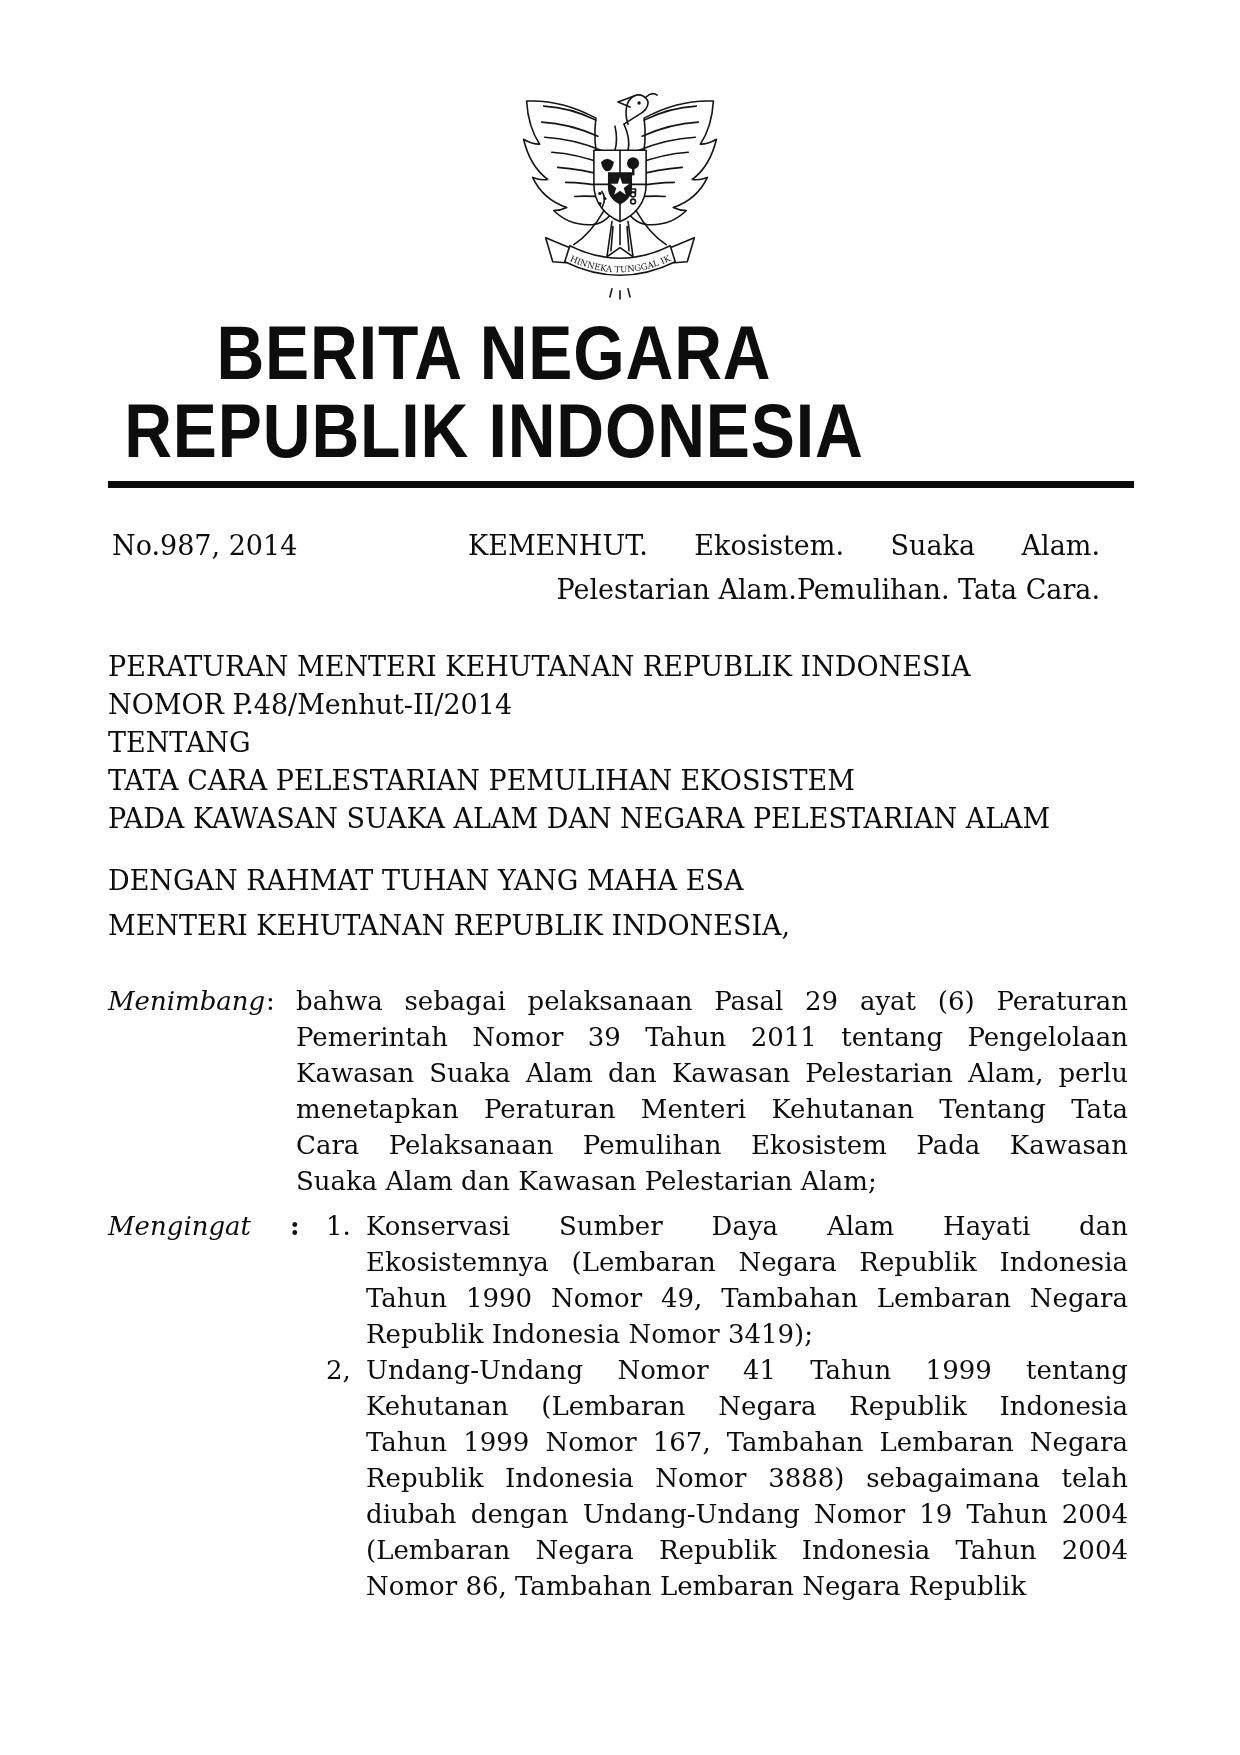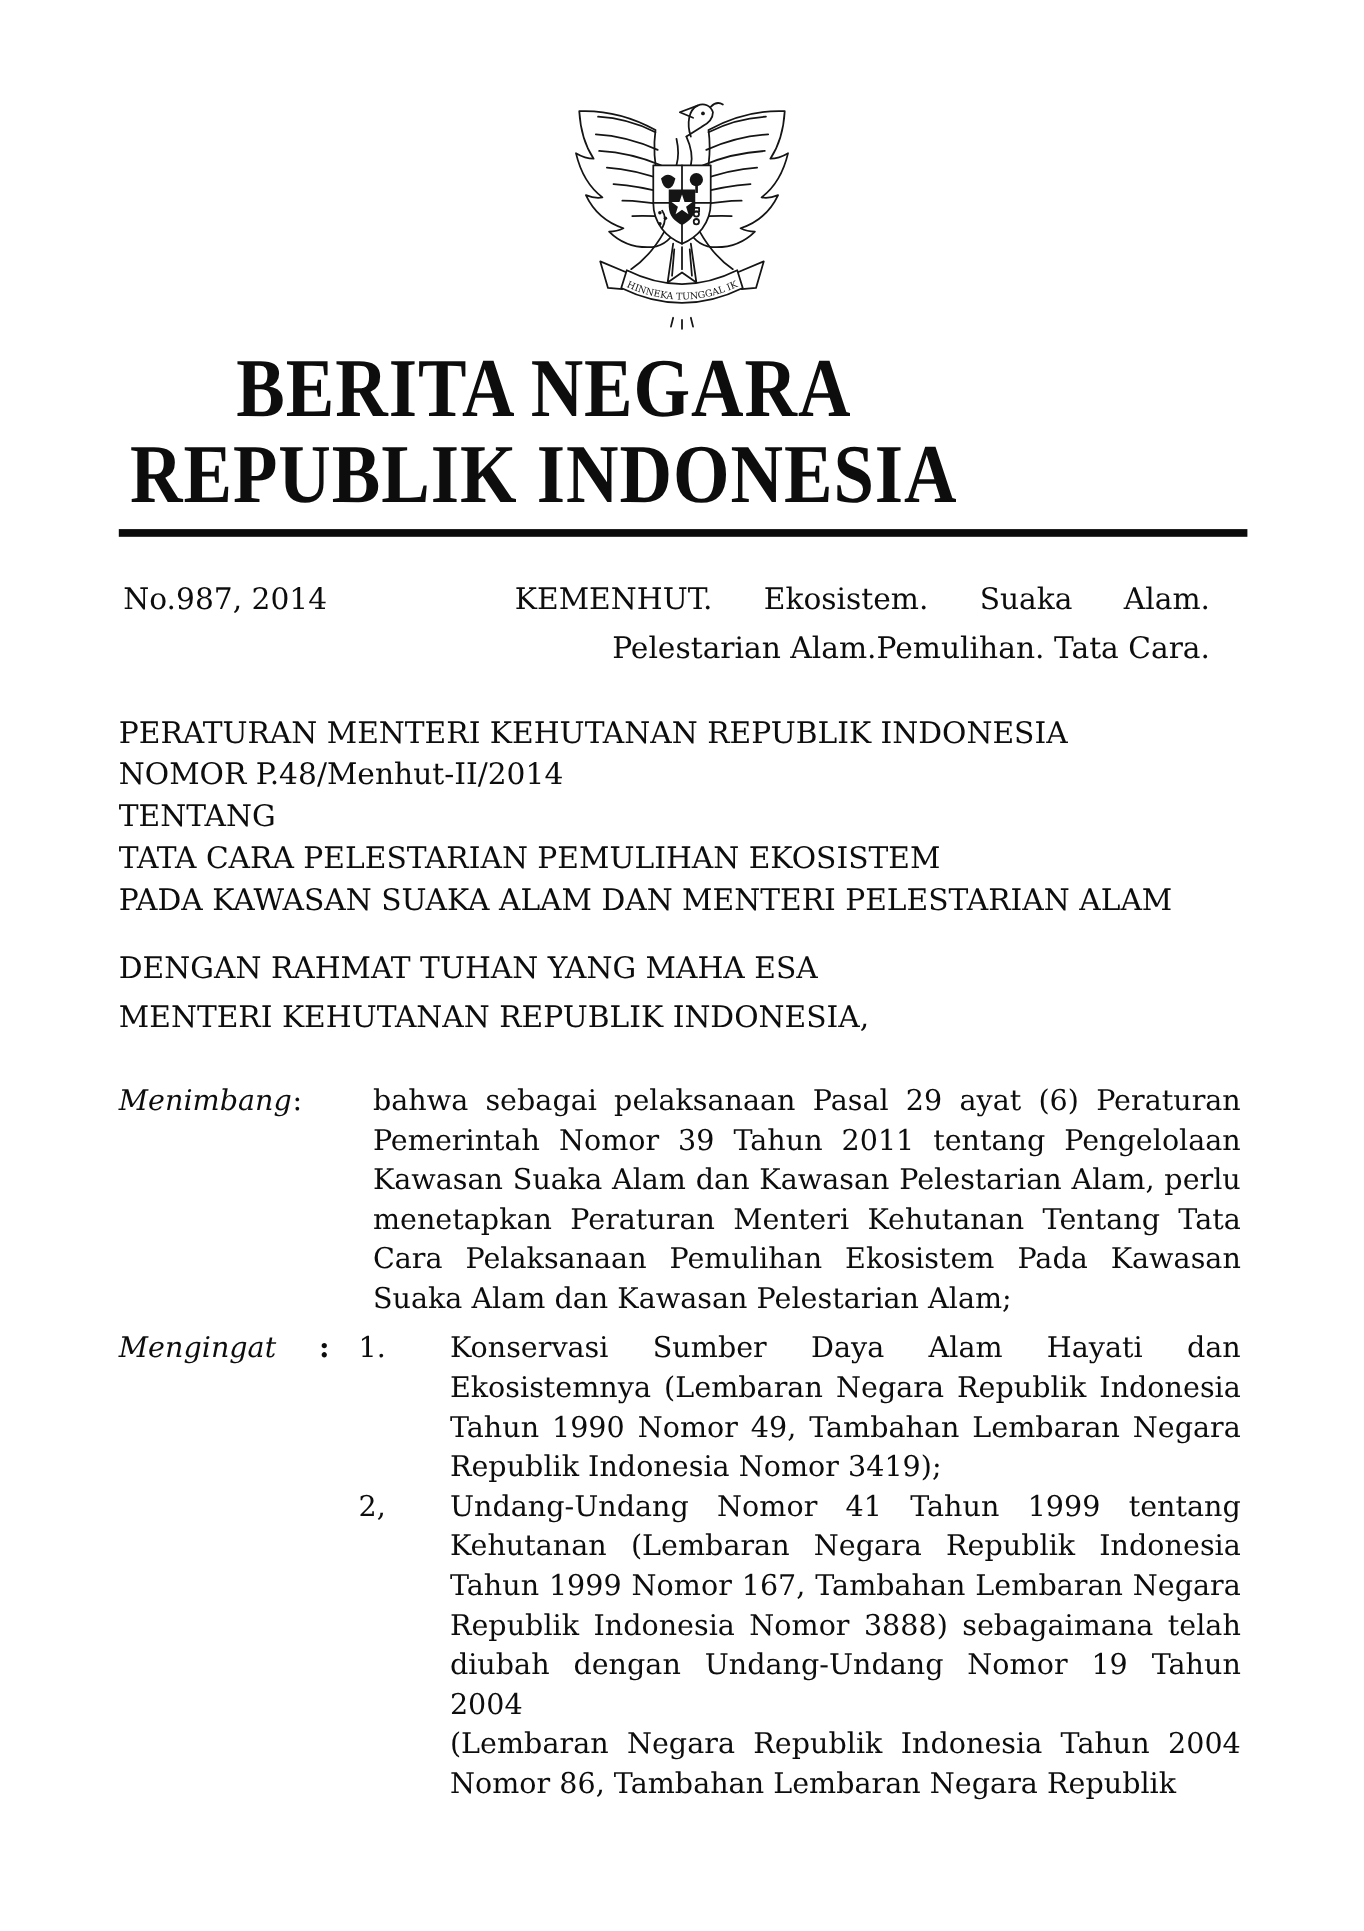--- a/index.html
+++ b/index.html
@@ -14,21 +14,21 @@
   
   .emblem{
     position:absolute;top:84px;left:50%;
     transform:translateX(-50%);
     width:206px;height:236px;
   }
   
   .masthead{
     position:absolute;top:314px;left:0;width:988px;
     text-align:center;
-    font-family:Liberation Serif, serif;
+    font-family:Liberation Sans, sans-serif;
     font-weight:bold;
     font-size:76px;line-height:78px;
     letter-spacing:1px;
     white-space:nowrap;
   }
   .masthead .mline{display:inline-block;transform:scaleX(0.87);transform-origin:50% 50%;}
   .rule{
     position:absolute;top:481px;left:108px;
     width:1026px;height:7px;background:#0b0b0b;
   }
@@ -61,21 +61,21 @@
   .sec-menimbang{top:983px;}
   .sec-mengingat{top:1208px;}
   .sec-label{position:absolute;left:0;top:0;font-style:italic;}
   .sec-colon{position:absolute;top:0;}
   .sec-menimbang .sec-colon{left:158px;}
   .sec-mengingat .sec-colon{left:182px;font-weight:bold;}
   .sec-menimbang .sec-body{margin-left:188px;}
   .mengingat-item{position:relative;}
   .mengingat-item .item-num{position:absolute;left:218px;top:0;}
   .mengingat-item .item-body{margin-left:258px;}
-  .jline{text-align:justify;text-align-last:justify;margin-left:43px;}
+  .jline{text-align:justify;text-align-last:justify;}
   .jline.last{text-align-last:left;}
 </style>
 </head>
 <body>
 
 <div class="page">
 
   <svg class="emblem" viewBox="0 0 200 235" xmlns="http://www.w3.org/2000/svg">
     <g stroke="#151515" fill="none" stroke-width="1.6" stroke-linecap="round" stroke-linejoin="round">
 
@@ -147,21 +147,21 @@
   <div class="meta-subject">
     <div class="l1">KEMENHUT. Ekosistem. Suaka Alam.</div>
     <div class="l2">Pelestarian Alam.Pemulihan. Tata Cara.</div>
   </div>
 
   <div class="doc-title">
       <div class="cline">PERATURAN MENTERI KEHUTANAN REPUBLIK INDONESIA</div>
       <div class="cline">NOMOR P.48/Menhut-II/2014</div>
       <div class="cline">TENTANG</div>
       <div class="cline">TATA CARA PELESTARIAN PEMULIHAN EKOSISTEM</div>
-      <div class="cline last">PADA KAWASAN SUAKA ALAM DAN MENTERI PELESTARIAN ALAM</div>
+      <div class="cline last">PADA KAWASAN SUAKA ALAM DAN NEGARA PELESTARIAN ALAM</div>
     </div>
 
   <div class="preamble">
       <div class="cline">DENGAN RAHMAT TUHAN YANG MAHA ESA</div>
       <div class="cline last">MENTERI KEHUTANAN REPUBLIK INDONESIA,</div>
     </div>
 
   <div class="section sec-menimbang">
     <span class="sec-label">Menimbang</span>
     <span class="sec-colon">:</span>

